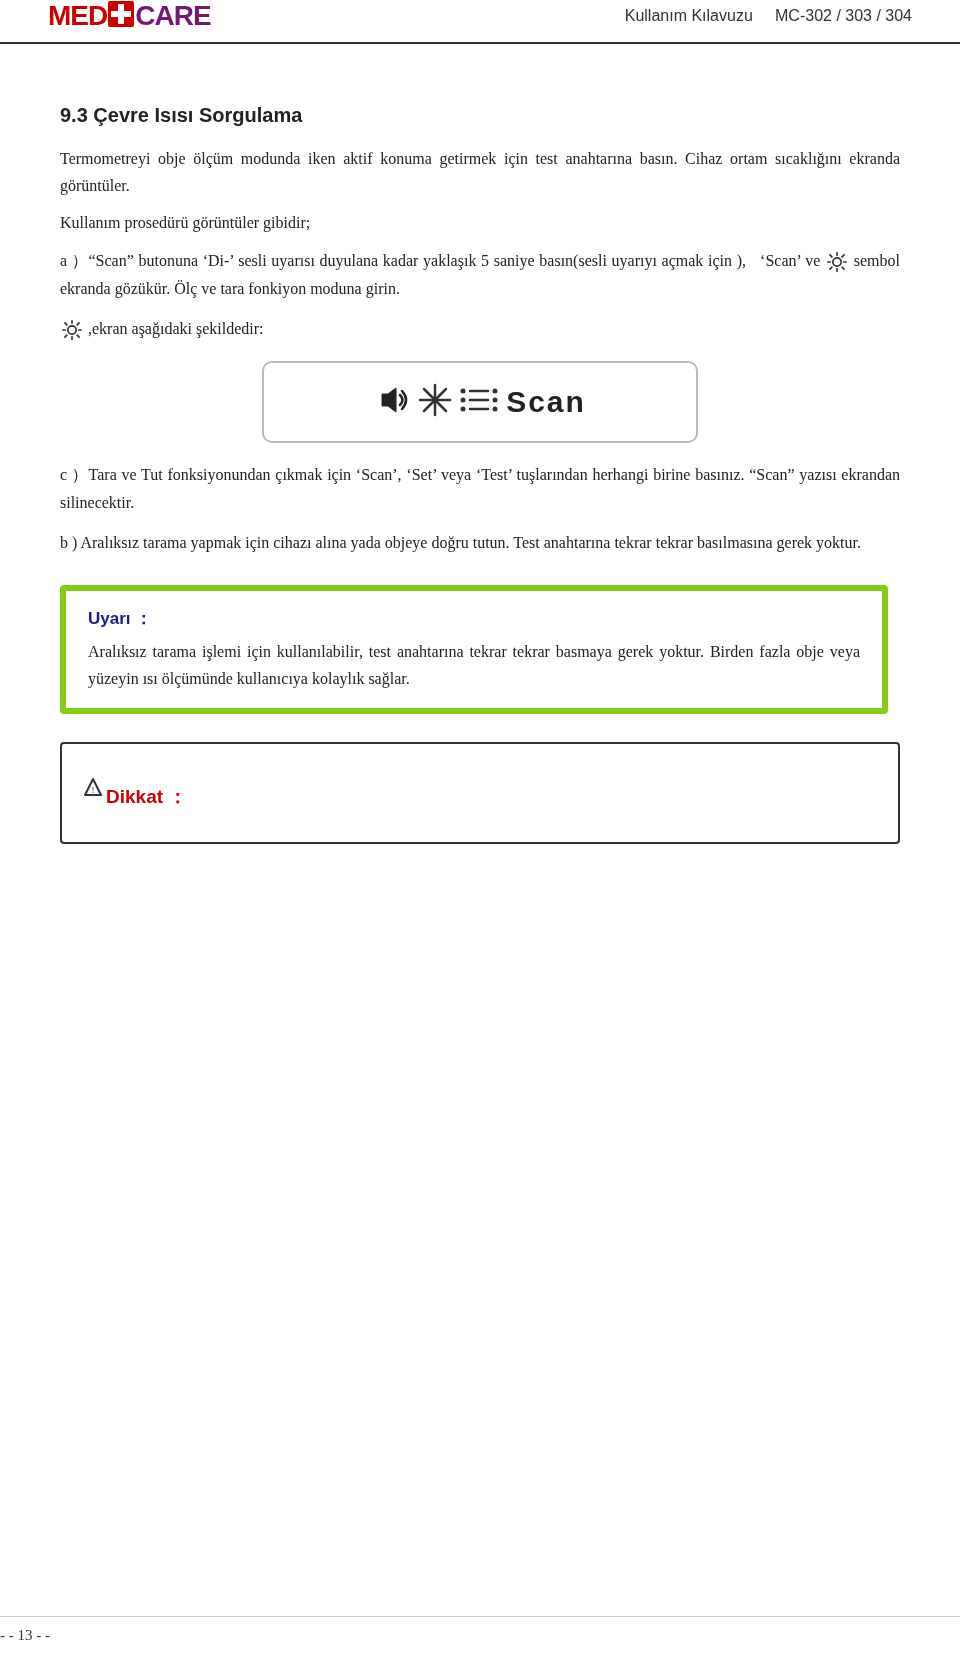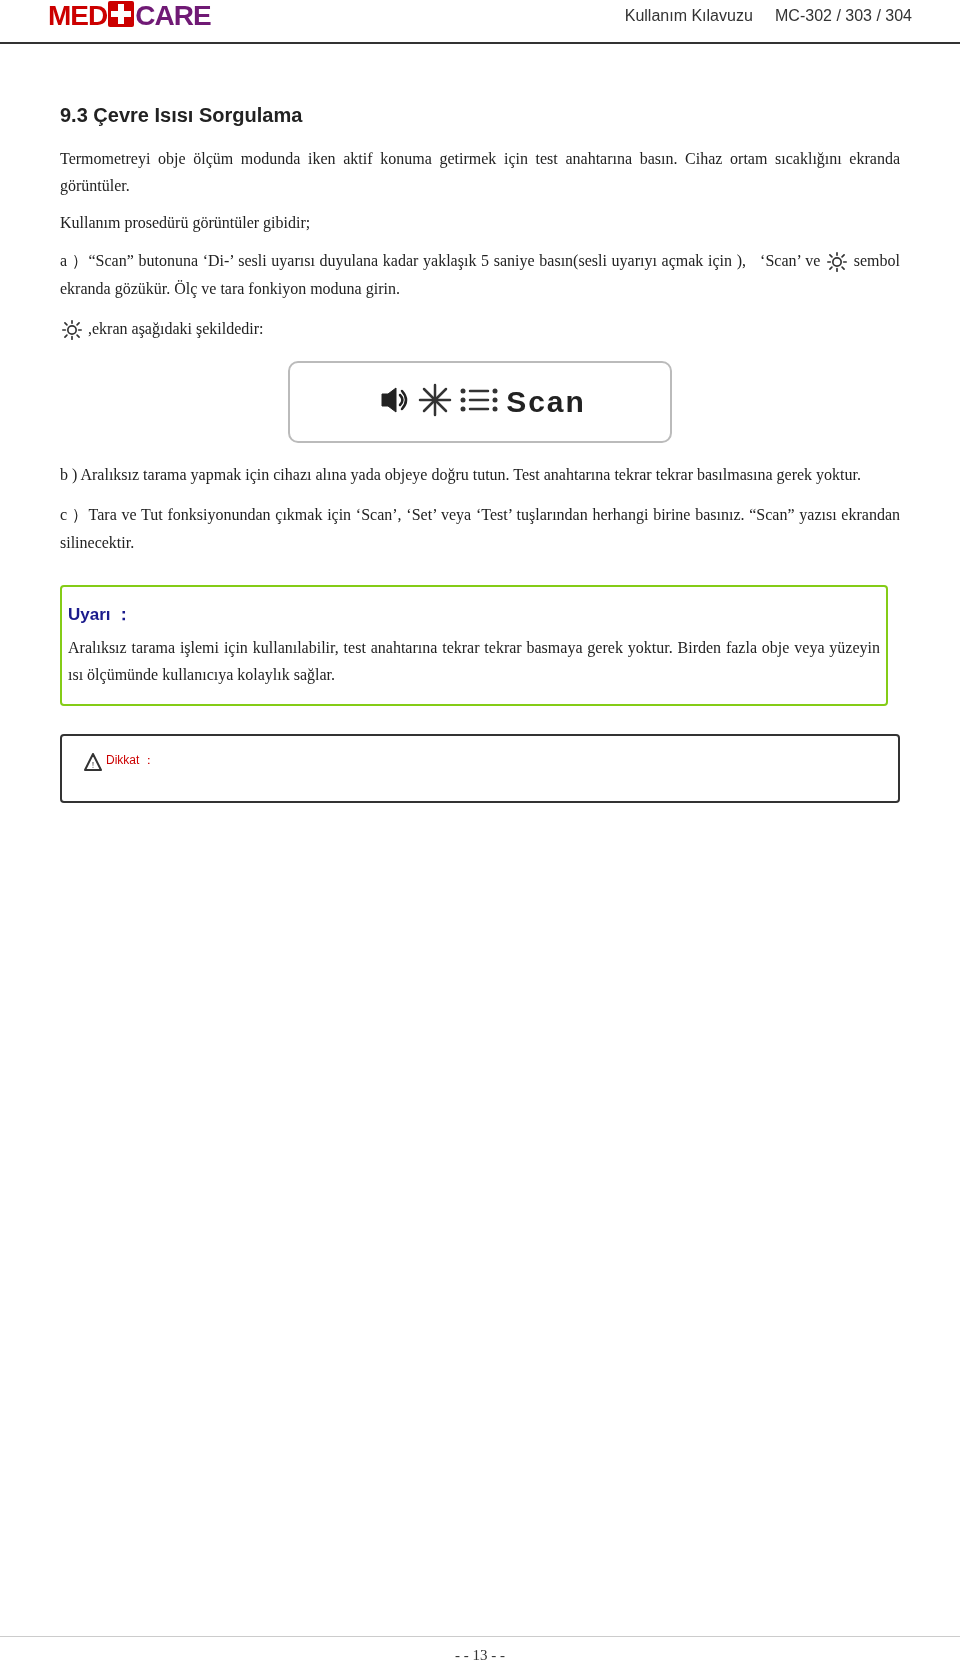--- a/index.html
+++ b/index.html
@@ -74,35 +74,35 @@
 
     .scan-display {
       border: 2px solid #bbb;
       border-radius: 10px;
       display: flex;
       align-items: center;
       justify-content: center;
       gap: 6px;
       padding: 18px 32px;
       margin: 18px auto;
-      width: 384px;
+      width: 436px;
       background: #fff;
     }
     .scan-text-label {
       font-size: 30px;
       font-weight: bold;
       font-family: Arial, sans-serif;
       color: #222;
       letter-spacing: 2px;
     }
 
     .warning-box {
-      border: 2px solid #84cc16;
+      border: 6px solid #84cc16;
       border-radius: 4px;
-      padding: 16px 6px;
+      padding: 16px 22px;
       margin: 28px 12px 18px 0;
     }
     .warning-title {
       font-size: 17px;
       font-weight: bold;
       color: #1a1a8c;
       margin-bottom: 8px;
       font-family: Arial, sans-serif;
     }
     .warning-text {
@@ -111,37 +111,38 @@
       text-align: justify;
     }
 
     .dikkat-box {
       border: 2px solid #333;
       border-radius: 4px;
       padding: 16px 22px;
       margin: 28px 0 18px 0;
     }
     .dikkat-title {
-      font-size: 12px;
-      font-weight: normal;
+      font-size: 19px;
+      font-weight: bold;
       color: #c00;
       margin-bottom: 8px;
       font-family: Arial, sans-serif;
+      margin-top: 24px;
     }
     .dikkat-text {
       font-size: 16px;
       line-height: 1.7;
       text-align: justify;
     }
 
     .page-footer {
       position: absolute;
-      bottom: 12px;
+      bottom: 32px;
       left: 0; right: 0;
-      text-align: center;
+      text-align: left;
       font-size: 15px;
       color: #333;
       border-top: 1px solid #ccc;
       padding-top: 10px;
     }
 
     
     .spin-icon {
       display: inline-block;
       width: 20px;
@@ -252,25 +253,25 @@
 
         <circle cx="37" cy="8" r="2.5" fill="#333"></circle>
         <circle cx="37" cy="17" r="2.5" fill="#333"></circle>
         <circle cx="37" cy="26" r="2.5" fill="#333"></circle>
       </svg>
     </span>
 
     <span class="scan-text-label">Scan</span>
   </div>
 
-  <p class="para-block">b )  Aralıksız tarama yapmak için cihazı alına yada objeye doğru tutun. Test anahtarına tekrar tekrar basılmasına gerek yoktur.</p>
-
   <p class="para-block">
     c ）Tara ve Tut fonksiyonundan çıkmak için ‘Scan’, ‘Set’ veya ‘Test’ tuşlarından herhangi birine basınız. “Scan” yazısı ekrandan silinecektir.
   </p>
+
+  <p class="para-block">b )  Aralıksız tarama yapmak için cihazı alına yada objeye doğru tutun. Test anahtarına tekrar tekrar basılmasına gerek yoktur.</p>
 
   <div class="warning-box">
     <div class="warning-title">Uyarı ：</div>
     <div class="warning-text">Aralıksız tarama işlemi için kullanılabilir, test anahtarına tekrar tekrar basmaya gerek yoktur. Birden fazla obje veya yüzeyin ısı ölçümünde kullanıcıya kolaylık sağlar.</div>
   </div>
 
   <div class="dikkat-box">
     <div style="display:flex;align-items:center;gap:4px;margin-bottom:8px;">
 
       <span>

